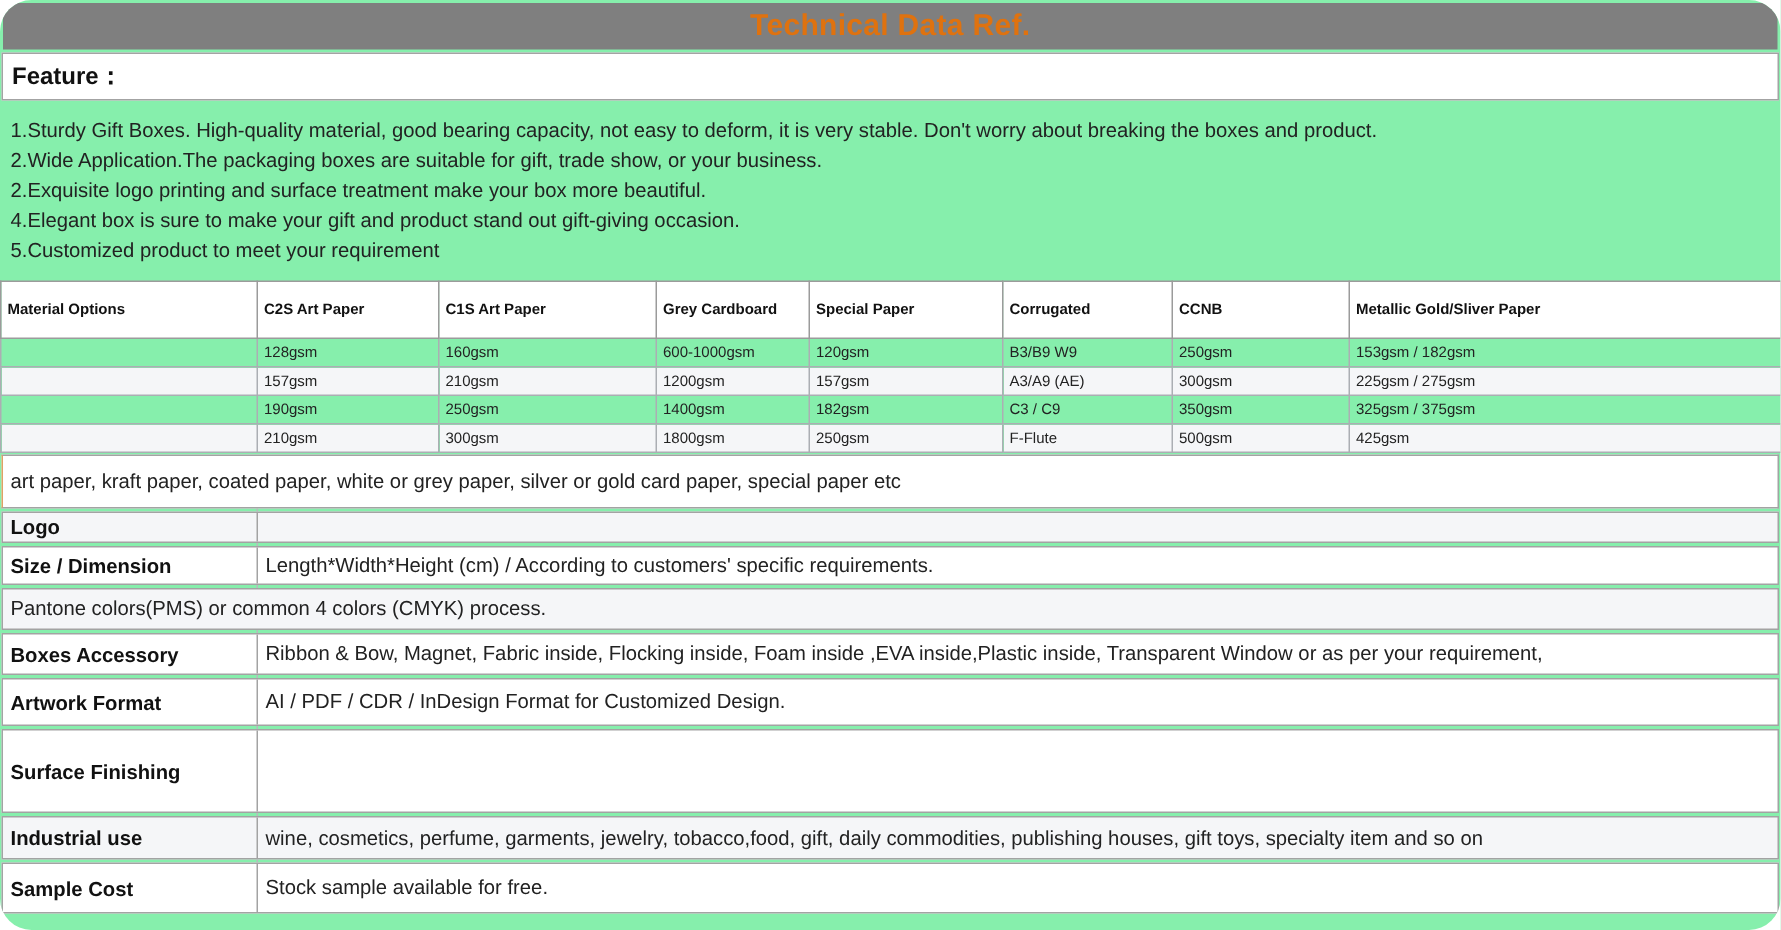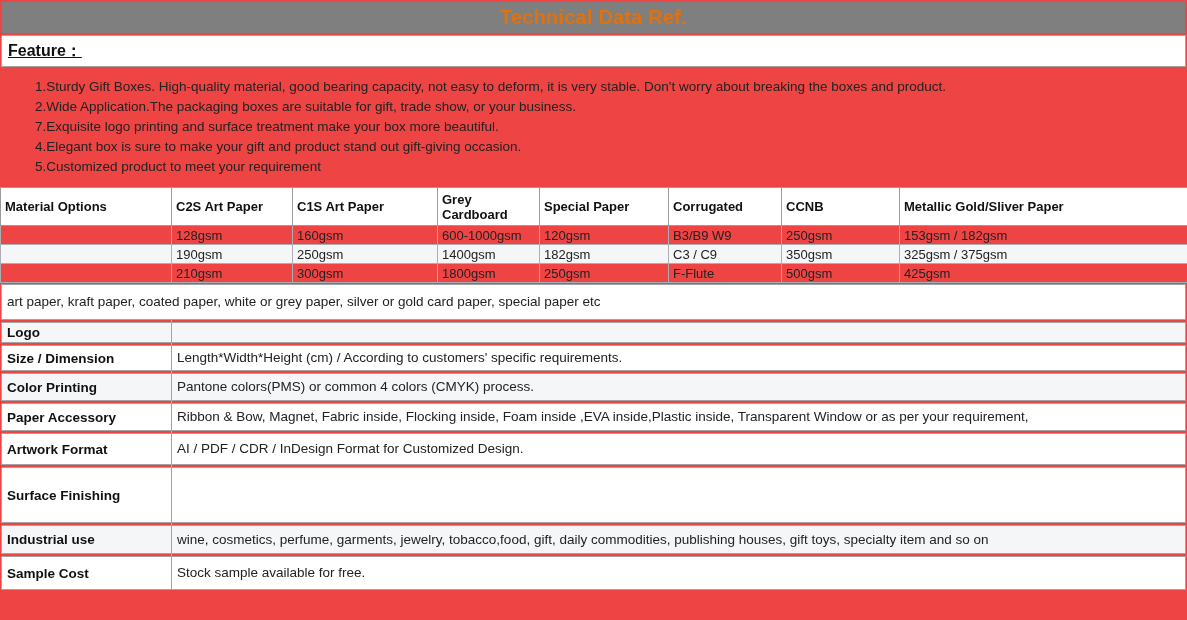--- a/index.html
+++ b/index.html
@@ -1,39 +1,39 @@
 <!DOCTYPE html>
 <html><head>
 <meta charset="utf-8">
 <style>
   * { box-sizing: border-box; margin: 0; padding: 0; }
   html, body { background: #ffffff; }
   .page {
-    width: 1187px; height: 620px; background: #ef4444; overflow: hidden;
-    font-family: "Liberation Sans", sans-serif; color: #1a1a1a; position: relative;
+    width: 1187px; height: 620px; background: #86efac; overflow: hidden;
+    font-family: "Liberation Sans", sans-serif; color: #1a1a1a; position: relative; border-radius: 21px;
   }
   
   .title-bar {
     height: 31px; margin: 2px 2px 0 2px; background: #7f7f7f;
     display: flex; align-items: center; justify-content: center;
   }
   .title-bar .title-text { color: #df720f; font-weight: bold; font-size: 20px; letter-spacing: 0.2px; }
   
   .feature-head {
     margin: 2px 1px 0 1px; height: 32px; border: 1px solid #a3a3a3; background: #fff;
     display: flex; align-items: center; padding-left: 6px;
   }
-  .feature-head .feature-heading { font-weight: bold; font-size: 16px; color: #111; text-decoration: underline; }
+  .feature-head .feature-heading { font-weight: bold; font-size: 16px; color: #111; }
   
   .features { padding: 10px 0 0 7px; height: 116px; }
-  .features .feature-item { font-size: 13.5px; line-height: 20px; color: #222; white-space: nowrap; margin-left: 28px; }
+  .features .feature-item { font-size: 13.5px; line-height: 20px; color: #222; white-space: nowrap; }
   
   table.materials {
     width: 1187px; border-collapse: collapse; table-layout: fixed;
-    font-size: 13px; margin-top: 4px;
+    font-size: 10px; margin-top: 4px;
   }
   table.materials th {
     border: 1px solid #9b9b9b; font-weight: bold; text-align: left;
     padding: 2px 4px; height: 38px; vertical-align: middle; background: #fff; color: #111;
   }
   table.materials td {
     border: 1px solid #abaeb3; padding: 0 4px; height: 19px; vertical-align: middle;
     white-space: nowrap; overflow: hidden; color: #222;
   }
   table.materials tbody tr:nth-child(even) td { background: #f5f6f8; }
@@ -63,21 +63,21 @@
     <span class="title-text">Technical Data Ref.</span>
   </div>
 
   <div class="feature-head">
     <span class="feature-heading">Feature：</span>
   </div>
 
   <div class="features">
     <div class="feature-item">1.Sturdy Gift Boxes. High-quality material, good bearing capacity, not easy to deform, it is very stable. Don't worry about breaking the boxes and product.</div>
     <div class="feature-item">2.Wide Application.The packaging boxes are suitable for gift, trade show, or your business.</div>
-    <div class="feature-item">7.Exquisite logo printing and surface treatment make your box more beautiful.</div>
+    <div class="feature-item">2.Exquisite logo printing and surface treatment make your box more beautiful.</div>
     <div class="feature-item">4.Elegant box is sure to make your gift and product stand out gift-giving occasion.</div>
     <div class="feature-item">5.Customized product to meet your requirement</div>
   </div>
 
   <table class="materials">
     <colgroup>
       <col style="width:171px">
         <col style="width:121px">
         <col style="width:145px">
         <col style="width:102px">
@@ -101,20 +101,30 @@
     <tbody>
       <tr>
         <td></td>
         <td>128gsm</td>
         <td>160gsm</td>
         <td>600-1000gsm</td>
         <td>120gsm</td>
         <td>B3/B9 W9</td>
         <td>250gsm</td>
         <td>153gsm / 182gsm</td>
+      </tr>
+      <tr>
+        <td></td>
+        <td>157gsm</td>
+        <td>210gsm</td>
+        <td>1200gsm</td>
+        <td>157gsm</td>
+        <td>A3/A9 (AE)</td>
+        <td>300gsm</td>
+        <td>225gsm / 275gsm</td>
       </tr>
       <tr>
         <td></td>
         <td>190gsm</td>
         <td>250gsm</td>
         <td>1400gsm</td>
         <td>182gsm</td>
         <td>C3 / C9</td>
         <td>350gsm</td>
         <td>325gsm / 375gsm</td>
@@ -144,27 +154,26 @@
     </div>
 
     <div class="spec-gap"></div>
     <div class="spec-row" style="min-height:26px">
       <div class="spec-label">Size / Dimension</div>
       <div class="spec-value">Length*Width*Height (cm) / According to customers' specific requirements.</div>
     </div>
 
     <div class="spec-gap"></div>
     <div class="spec-row tint" style="min-height:28px">
-      <div class="spec-label">Color Printing</div>
       <div class="spec-value">Pantone colors(PMS) or common 4 colors (CMYK) process.</div>
     </div>
 
     <div class="spec-gap"></div>
     <div class="spec-row" style="min-height:28px">
-      <div class="spec-label">Paper Accessory</div>
+      <div class="spec-label">Boxes Accessory</div>
       <div class="spec-value">Ribbon &amp; Bow, Magnet, Fabric inside, Flocking inside, Foam inside ,EVA inside,Plastic inside, Transparent Window or as per your requirement,</div>
     </div>
 
     <div class="spec-gap"></div>
     <div class="spec-row" style="min-height:32px">
       <div class="spec-label">Artwork Format</div>
       <div class="spec-value">AI / PDF / CDR / InDesign Format for Customized Design.</div>
     </div>
 
     <div class="spec-gap"></div>

